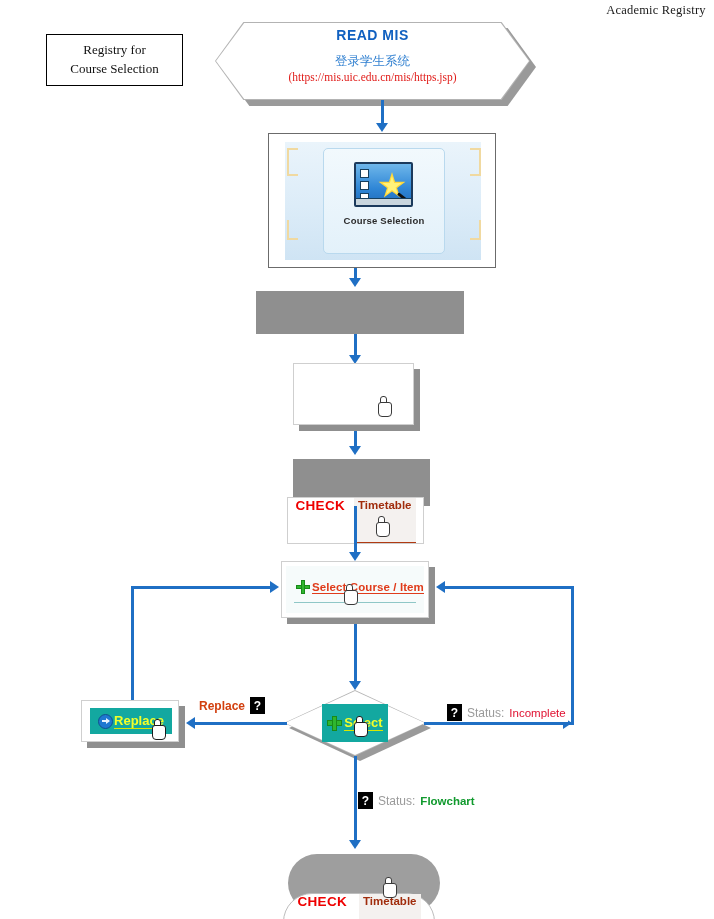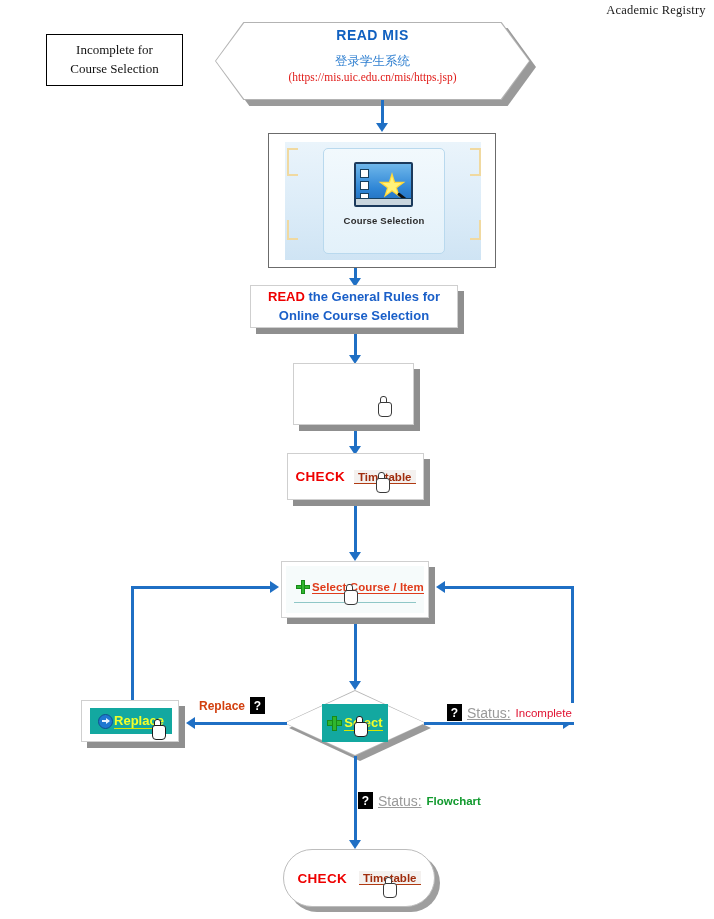--- a/index.html
+++ b/index.html
@@ -6,21 +6,21 @@
   body{
     width:714px;height:919px;
     background:#ffffff;
     font-family:"Liberation Sans", sans-serif;
     overflow:hidden;
   }
   #stage{position:relative;width:572px;height:919px;}
 
   
   .abs{position:absolute;}
-  .cen{display:flex;align-items:center;justify-content:center;}
+  .cen{display:flex;justify-content:center;margin-top:44px;}
 
   
   #registry{
     left:600px;top:3px;width:112px;
     font-family:"Liberation Serif", serif;
     font-size:12.5px;color:#1a1a1a;text-align:center;
     letter-spacing:.2px;
   }
   #title-box{
     left:46px;top:34px;width:135px;height:50px;
@@ -193,21 +193,21 @@
   .ar-r{position:absolute;width:0;height:0;border-top:6px solid transparent;border-bottom:6px solid transparent;border-left:9px solid #1f6fc4;}
 
   
   .qbadge{
     display:inline-flex;align-items:center;justify-content:center;
     width:15px;height:17px;background:#000;color:#fff;
     font-size:12px;font-weight:bold;line-height:1;flex:0 0 auto;
   }
   .lbl-row{position:absolute;display:flex;align-items:center;gap:5px;white-space:nowrap;}
   .lbl-replace{font-size:12px;font-weight:bold;color:#d2400f;}
-  .lbl-status{font-size:14px;color:#9a9a9a;text-decoration:underline;}
+  .lbl-status{font-size:12px;color:#9a9a9a;}
   .lbl-inc{font-size:11.5px;font-weight:normal;color:#e01030;}
   .lbl-comp{font-size:11.5px;font-weight:bold;color:#119a2e;}
 
   
   .hand{position:absolute;width:17px;height:20px;pointer-events:none;}
   .hand .palm{
     position:absolute;left:2px;top:6px;width:12px;height:13px;
     background:#ffffff;border:1.4px solid #3a3a3a;border-radius:3px 3px 4px 4px;
   }
   .hand .fing{
@@ -217,21 +217,21 @@
   .hand.dark .palm,.hand.dark .fing{border-color:#1d1d1d;}
 </style>
 </head>
 <body>
 
 <div id="stage">
 
   <div class="abs" id="registry">Academic Registry</div>
 
   <div class="abs" id="title-box">
-    <span>Incomplete for</span>
+    <span>Registry for</span>
     <span>Course Selection</span>
   </div>
 
   <div class="abs" id="hex-wrap">
     <div id="hex-shadow"></div>
     <div id="hex-border"></div>
     <div id="hex-inner"></div>
     <div id="hex-text">
       <div class="login-title">READ  MIS</div>
       <div class="login-cn">登录学生系统</div>
@@ -261,28 +261,20 @@
         </div>
         <div id="shot-label">Course Selection</div>
       </div>
     </div>
   </div>
 
   <div class="vline abs" style="left:354px;top:268px;height:16px;"></div>
   <div class="ar-d abs" style="left:349px;top:278px;"></div>
 
   <div class="abs fshadow" id="read-sh"></div>
-  <div class="abs fbox" id="read-box">
-    <div class="read-wrap">
-      <div class="read-l1">
-        <span class="red">READ</span><span> the General Rules for</span>
-      </div>
-      <div class="read-l1">Online Course Selection</div>
-    </div>
-  </div>
 
   <div class="vline abs" style="left:354px;top:334px;height:22px;"></div>
   <div class="ar-d abs" style="left:349px;top:355px;"></div>
 
   <div class="abs fshadow" id="enter-sh"></div>
   <div class="abs fbox" id="enter-box">
     <div class="hand" style="left:82px;top:32px;">
       <div class="fing"></div>
         <div class="palm"></div>
     </div>

